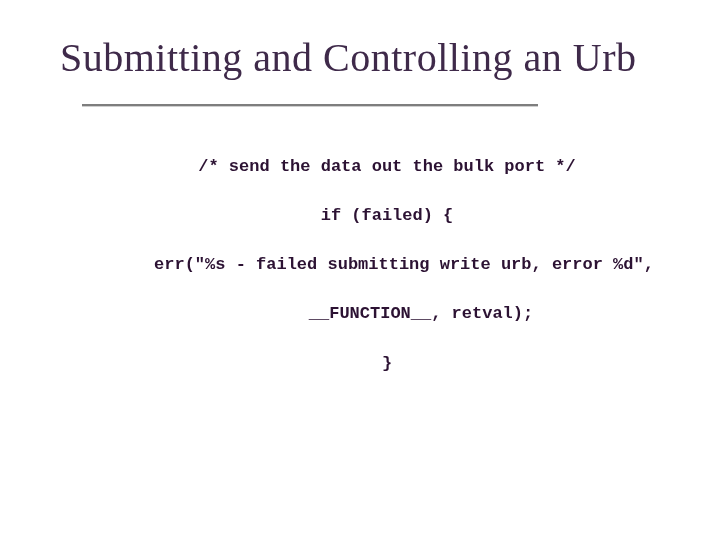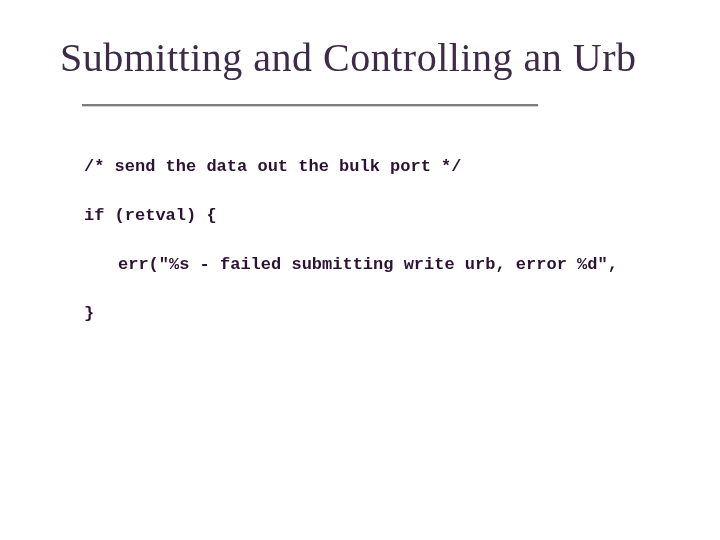--- a/index.html
+++ b/index.html
@@ -43,36 +43,37 @@
     right: 30px;
     font-family: "Courier New", Courier, monospace;
     font-size: 17px;
     line-height: 1.45;
     color: #2c1233;
     font-weight: bold;
     white-space: pre;
   }
   .ind1 { padding-left: 34px; }
   .ind2 { padding-left: 68px; }
-  .cline { display: block; }
+  .cline { display: block; text-align: center; }
   .gap { display: block; height: 18px; }
 </style>
 </head>
 <body>
 
 <div class="slide">
 
   <div class="title">Submitting and Controlling an Urb</div>
 
   <div class="rule"></div>
 
   <div class="code">
 <span class="cline">/* send the data out the bulk port */</span>
-<span class="cline">if (retval) {</span>
+<span class="cline">if (failed) {</span>
 <span class="cline ind1">err("%s - failed submitting write urb, error %d",</span>
+<span class="cline ind2">__FUNCTION__, retval);</span>
 <span class="cline">}</span>
 <span class="gap"></span>
 
 
 
 
 
 
   </div>
 

